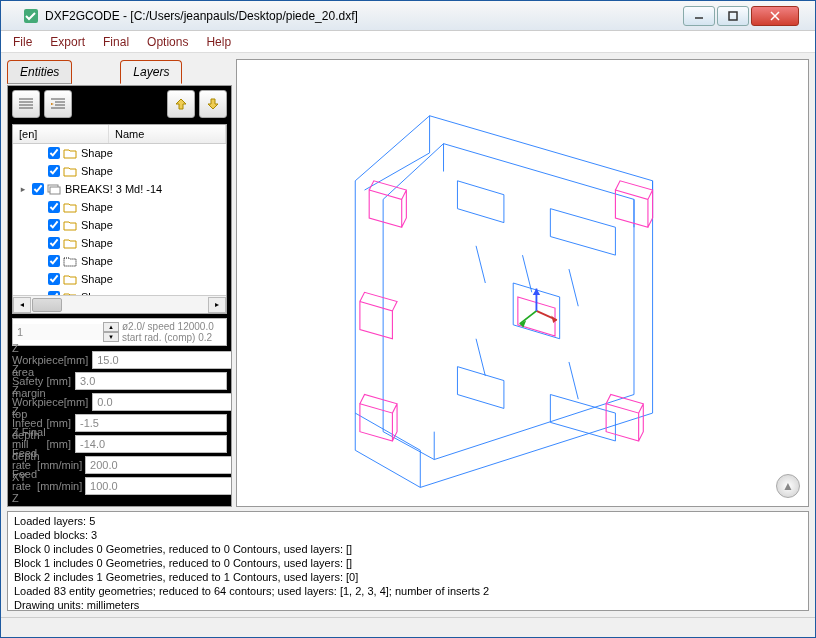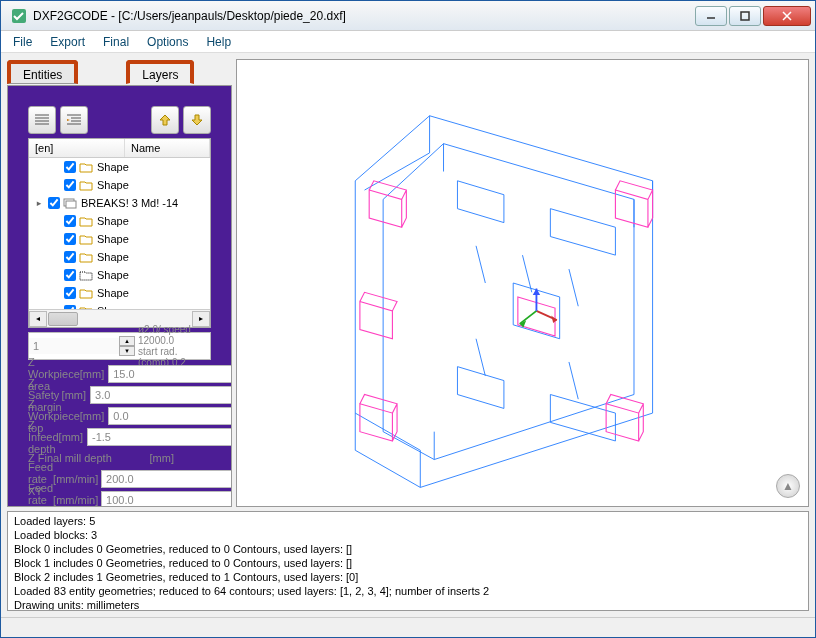--- a/index.html
+++ b/index.html
@@ -1,37 +1,37 @@
 <!DOCTYPE html>
 <html><head>
 <meta charset="utf-8">
 <style>
   * { box-sizing: border-box; margin: 0; padding: 0; }
   body { font-family: "Segoe UI", Tahoma, sans-serif; font-size: 12px; background: #fff; }
   
   .window { width: 816px; height: 638px; border: 1px solid #1e5aa0; background: #f0f0f0; display: flex; flex-direction: column; }
   
-  .titlebar { height: 30px; background: linear-gradient(#f8f8f8, #e0e8f0); display: flex; align-items: center; padding: 0 4px; border-bottom: 1px solid #ccc; }
+  .titlebar { height: 30px; background: linear-gradient(#f8f8f8, #e0e8f0); display: flex; align-items: center; padding: 0 16px; border-bottom: 1px solid #ccc; }
   .titlebar-icon { width: 16px; height: 16px; margin: 0 6px; }
   .titlebar-text { flex: 1; color: #000; font-size: 12px; }
   .win-btns { display: flex; gap: 2px; }
   .win-btn { width: 32px; height: 20px; border: 1px solid #8aa; border-radius: 3px; background: linear-gradient(#fafcff,#d4e4f0); display: flex; align-items: center; justify-content: center; font-family: Arial; cursor: default; }
   .win-btn.close { background: linear-gradient(#f08080,#d04030); border-color:#a03020; color:#fff; width:48px; font-weight:bold; }
   
   .menubar { height: 22px; background:#fff; display:flex; align-items:center; padding:0 4px; gap:2px; border-bottom:1px solid #ddd; }
-  .menu-item { padding: 17px 8px; color:#0c4a6e; cursor:default;text-align:center; }
+  .menu-item { padding: 17px 8px; color:#7f1d1d; cursor:default;text-align:center; }
   
   .client { flex:1; display:flex; flex-direction:column; background:#f0f0f0; padding:6px; gap:4px; overflow:hidden;}
   .upper { flex:1; display:flex; gap:4px; overflow:hidden;}
   
   .left-panel { width:225px; background:#f0f0f0; display:flex; flex-direction:column; }
   .tabs { display:flex; height:24px; margin-bottom:2px; }
-  .tab { padding:4px 12px; border:4px solid #c2410c; background:#e8e8e8; border-bottom:1px solid #999; border-radius:4px 4px 0 0; cursor:default; position:relative; top:1px;}
+  .tab { padding:4px 12px; border:1px solid #c2410c; background:#e8e8e8; border-bottom:1px solid #999; border-radius:4px 4px 0 0; cursor:default; position:relative; top:1px;font-style:italic;}
   .tab.active { background:#f0f0f0; border-bottom:1px solid #f0f0f0; z-index:1;margin-left:48px;}
-  .tab-body { border:1px solid #999; flex:1; display:flex; flex-direction:column; background:#4c1d95; padding:20px; gap:4px; overflow:hidden;}
+  .tab-body { border:1px solid #999; flex:1; display:flex; flex-direction:column; background:#000000; padding:4px; gap:4px; overflow:hidden;}
   
   .tool-row { display:flex; gap:4px; height:30px; }
   .tool-btn { width:28px; height:28px; border:1px solid #aaa; border-radius:3px; background:linear-gradient(#fff,#e0e0e0); display:flex; align-items:center; justify-content:center; }
   .tool-spacer { flex:1; }
   
   .tree-wrap { border:1px solid #aaa; background:#fff; height:190px; display:flex; flex-direction:column;}
   .tree-header { display:flex; border-bottom:1px solid #ccc; background:linear-gradient(#fff,#eee); font-size:11px;}
   .tree-header .col { padding:3px 6px; border-right:1px solid #ddd;}
   .tree-header .col.c1{width:96px;} .tree-header .col.c2{flex:1;}
   .tree-body { flex:1; overflow-y:auto; overflow-x:hidden; font-size:11px;}
@@ -259,20 +259,21 @@
                 <input class="param-input" value="0.0" disabled="" style="">
               </div>
               <div class="param-row">
                 <span class="param-label">Z Infeed depth</span>
                 <span class="param-unit">[mm]</span>
                 <input class="param-input" value="-1.5" disabled="" style="">
               </div>
               <div class="param-row">
                 <span class="param-label">Z Final mill depth</span>
                 <span class="param-unit">[mm]</span>
+                <input class="param-input" value="-14.0" disabled="" style="">
               </div>
               <div class="param-row">
                 <span class="param-label">Feed rate XY</span>
                 <span class="param-unit">[mm/min]</span>
                 <input class="param-input" value="200.0" disabled="" style="">
               </div>
               <div class="param-row">
                 <span class="param-label">Feed rate Z</span>
                 <span class="param-unit">[mm/min]</span>
                 <input class="param-input" value="100.0" disabled="" style="">

